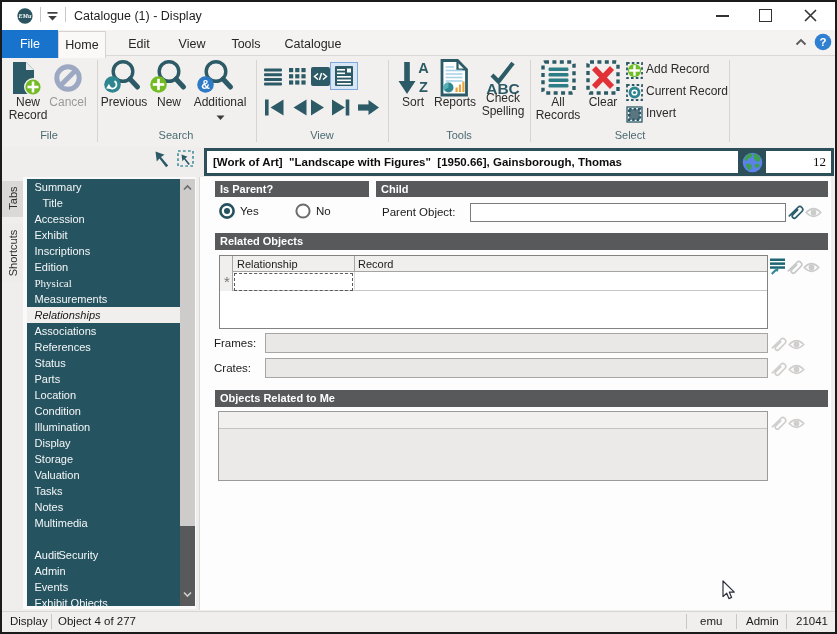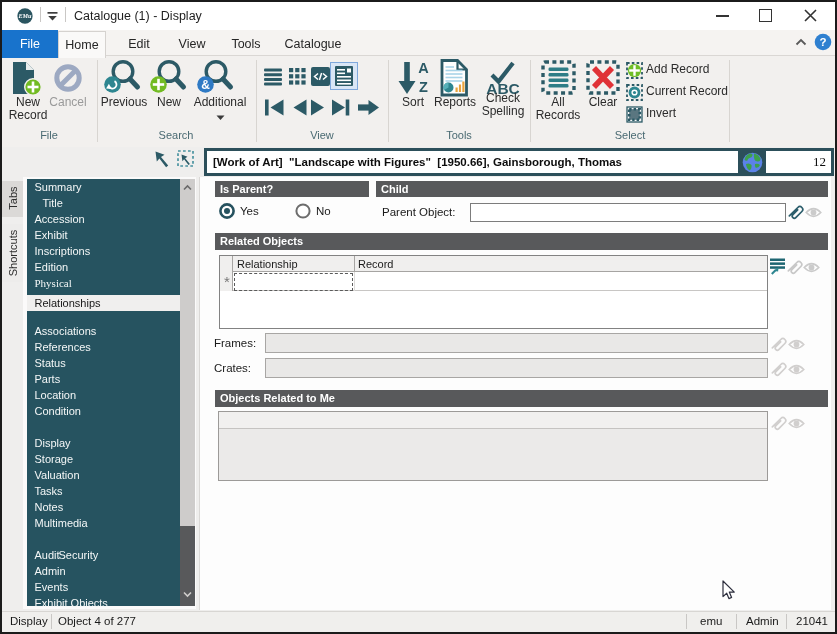--- a/index.html
+++ b/index.html
@@ -295,27 +295,28 @@
   <div class="abs" id="panelborder"></div>
   <div class="abs" id="listpanel">
       <div class="li" style="top:0px;">Summary</div>
       <div class="li" style="top:16px;margin-left:8px;">Title</div>
       <div class="li" style="top:32px;">Accession</div>
       <div class="li" style="top:48px;">Exhibit</div>
       <div class="li" style="top:64px;">Inscriptions</div>
       <div class="li" style="top:80px;">Edition</div>
       <div class="li" style="top:96px;font-family:Liberation Serif, serif;">Physical</div>
       <div class="li" style="top:112px;">Measurements</div>
-      <div class="li sel" style="top:116px;">Relationships</div>
+      <div class="li sel" style="top:128px;font-style:italic;">Relationships</div>
       <div class="li" style="top:144px;">Associations</div>
       <div class="li" style="top:160px;">References</div>
       <div class="li" style="top:176px;">Status</div>
       <div class="li" style="top:192px;">Parts</div>
       <div class="li" style="top:208px;">Location</div>
       <div class="li" style="top:224px;">Condition</div>
+      <div class="li" style="top:240px;">Illumination</div>
       <div class="li" style="top:256px;">Display</div>
       <div class="li" style="top:272px;">Storage</div>
       <div class="li" style="top:288px;">Valuation</div>
       <div class="li" style="top:304px;">Tasks</div>
       <div class="li" style="top:320px;">Notes</div>
       <div class="li" style="top:336px;">Multimedia</div>
       <div class="li" style="top:368px;margin-left:24px;">Security</div>
       <div class="li" style="top:368px;">Audit</div>
       <div class="li" style="top:384px;">Admin</div>
       <div class="li" style="top:400px;">Events</div>

